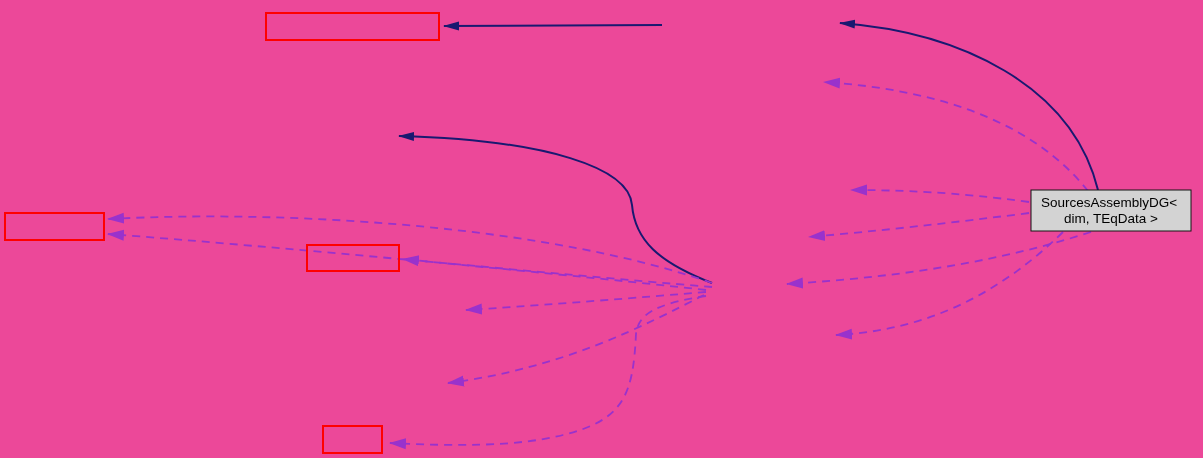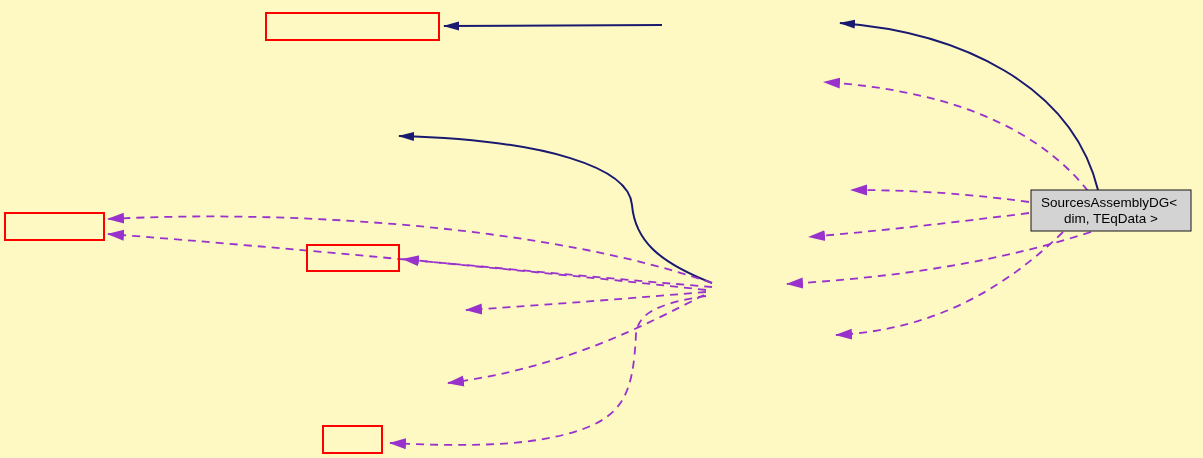--- a/index.html
+++ b/index.html
@@ -16,21 +16,21 @@
     font-family: "Liberation Sans", "DejaVu Sans", sans-serif;
   }
   svg text {
     font-family: "Liberation Sans", "DejaVu Sans", sans-serif;
     font-size: 13.5px;
   }
 </style>
 </head>
 <body>
 
-<div id="stage" style="background: #fef9c3;">
+<div id="stage" style="background: #ec4899;">
   <svg id="graph-svg" width="1203" height="458" viewBox="0 0 1203 458">
     <defs>
       <marker id="arrow-usage" markerUnits="userSpaceOnUse" markerWidth="17" markerHeight="14" viewBox="0 0 17 14" refX="16" refY="7" orient="auto">
         <polygon points="0,1.5 17,7 0,12.5" fill="#9932cc"></polygon>
       </marker>
       <marker id="arrow-inherit" markerUnits="userSpaceOnUse" markerWidth="16" markerHeight="11" viewBox="0 0 16 11" refX="15" refY="5.5" orient="auto">
         <polygon points="0,1 16,5.5 0,10" fill="#191970"></polygon>
       </marker>
     </defs>
 

